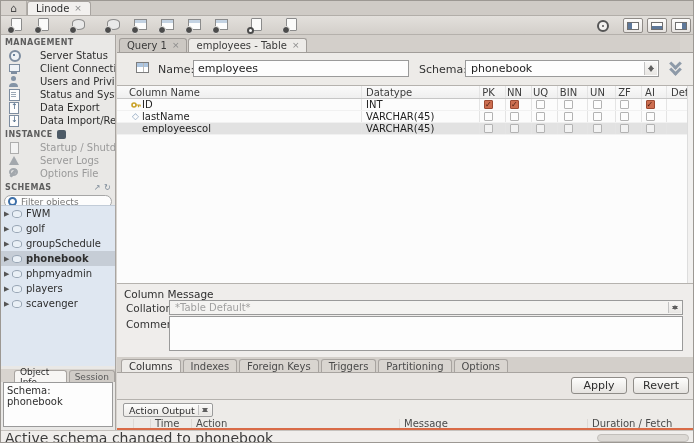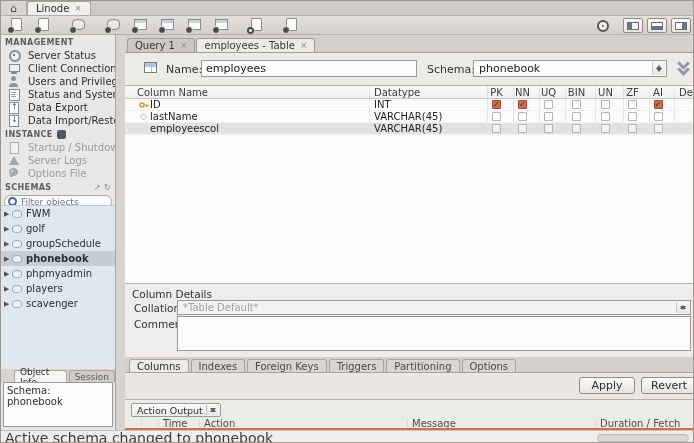--- a/index.html
+++ b/index.html
@@ -26,21 +26,21 @@
   .ptg{width:20px;height:15px;border:1px solid #8f8b87;border-radius:2px;background:linear-gradient(#fcfbfa,#e6e3e0);position:relative;}
   .ptg i{position:absolute;left:3px;top:3px;width:12px;height:8px;border:1px solid #6f6f6f;background:#fdfdfd;}
   .ptg.seg-l i::after{content:"";position:absolute;left:0;top:0;bottom:0;width:4px;background:#5d7799;}
   .ptg.seg-b i::after{content:"";position:absolute;left:0;right:0;bottom:0;height:3px;background:#5d7799;}
   .ptg.seg-r i::after{content:"";position:absolute;right:0;top:0;bottom:0;width:4px;background:#5d7799;}
   
   .sidebar{position:absolute;left:0;top:34px;width:115px;height:395px;background:#e9e8e6;border-right:1px solid #a9a5a1;font-size:10px;}
   .sect-h{font-size:8px;font-weight:bold;color:#5e5e5e;letter-spacing:.4px;padding:3px 0 2px 4px;display:flex;align-items:center;}
   .sb-item{display:flex;align-items:center;height:13px;padding-left:7px;white-space:nowrap;overflow:hidden;color:#2e2e2e;}
   .sb-item.dim{color:#9a9a9a;}
-  .sb-item .lbl{margin-left:8px;}
+  .sb-item .lbl{margin-left:20px;}
   .ic{display:inline-block;width:12px;height:11px;position:relative;flex:none;}
   .ic-gauge::before{content:"";position:absolute;left:1px;top:0;width:8px;height:8px;border:2px solid #7d8da0;border-radius:50%;background:#eef2f6;}
   .ic-gauge::after{content:"";position:absolute;left:5px;top:4px;width:2px;height:2px;background:#3f5e7e;border-radius:50%;}
   .ic-mon::before{content:"";position:absolute;left:1px;top:1px;width:9px;height:6px;border:1px solid #7d8da0;background:#eef2f6;}
   .ic-mon::after{content:"";position:absolute;left:3px;bottom:0;width:6px;height:2px;background:#7d8da0;}
   .ic-user::before{content:"";position:absolute;left:3px;top:0;width:5px;height:5px;border-radius:50%;background:#8494a6;}
   .ic-user::after{content:"";position:absolute;left:1px;bottom:0;width:9px;height:4px;border-radius:4px 4px 0 0;background:#8494a6;}
   .ic-list::before{content:"";position:absolute;left:1px;top:0;width:9px;height:10px;border:1px solid #7d8da0;background:#fdfdfd;}
   .ic-list::after{content:"";position:absolute;left:3px;top:3px;width:5px;height:1px;background:#9aa7b5;box-shadow:0 2px 0 #9aa7b5,0 4px 0 #9aa7b5;}
   .ic-arrow::before{content:"";position:absolute;left:1px;top:0;width:8px;height:10px;border:1px solid #7d8da0;background:#fdfdfd;}
@@ -61,21 +61,21 @@
   .tree{position:absolute;left:0;top:170px;width:114px;height:161px;background:#dfe7f1;border-top:1px solid #c2ccd8;}
   .tree-row{display:flex;align-items:center;height:15px;padding-left:3px;font-size:10px;color:#2e2e2e;white-space:nowrap;overflow:hidden;}
   .tree-row .tri{font-size:7px;color:#555;width:8px;flex:none;}
   .dbicon{width:10px;height:8px;background:#eaf0f6;border:1px solid #97a5b4;border-radius:5px/3px;margin-right:4px;flex:none;}
   .tree-row.selected{font-weight:bold;background:#c6cdd6;}
   .info-tabs{position:absolute;left:0;top:334px;width:114px;height:13px;display:flex;align-items:flex-end;padding-left:3px;gap:2px;background:#d8d4cf;}
   .mini-tab{height:12px;padding:0 5px;font-size:9px;display:flex;align-items:center;border:1px solid #a8a4a0;border-bottom:none;border-radius:3px 3px 0 0;background:#d0ccc7;color:#5a5a5a;}
   .mini-tab.active{background:#f7f6f4;color:#2e2e2e;margin-left:10px;}
   .objinfo-box{position:absolute;left:2px;top:347px;width:110px;height:45px;background:#fdfdfd;border:1px solid #9a9a9a;font-size:10px;padding:2px 3px;color:#2e2e2e;}
   
-  .main{position:absolute;left:124px;top:34px;width:563px;height:395px;background:#d3cfca;}
+  .main{position:absolute;left:116px;top:34px;width:563px;height:395px;background:#d3cfca;}
   .etabs{position:absolute;left:0;top:0;width:578px;height:18px;border-bottom:1px solid #a19d99;display:flex;align-items:flex-end;padding-left:2px;}
   .etab{display:inline-flex;align-items:center;gap:5px;height:14px;padding:0 7px;font-size:10px;background:#ccc8c3;border:1px solid #a19d99;border-bottom:none;border-radius:3px 3px 0 0;color:#3a3a3a;margin-right:1px;}
   .etab.active{background:#edebe8;position:relative;z-index:2;}
   .formrow{position:absolute;left:0;top:18px;width:578px;height:32px;background:#edebe8;}
   .tblicon{position:absolute;left:19px;top:9px;width:13px;height:11px;border:1px solid #7d7d7d;background:linear-gradient(#aec6e0 0 4px,#fff 4px);}
   .tblicon::after{content:"";position:absolute;left:6px;top:0;bottom:0;width:1px;background:#b9b9b9;}
   .lab{font-size:11px;color:#333;position:absolute;}
   .tinput{position:absolute;height:17px;border:1px solid #9a9a9a;background:#fdfdfd;font-size:11px;font-family:"DejaVu Sans",sans-serif;padding:0 4px;color:#222;outline:none;}
   .combo{position:absolute;height:17px;border:1px solid #9a9a9a;background:#fdfdfd;font-size:11px;display:flex;align-items:center;padding:0 18px 0 5px;color:#222;}
   .spin{position:absolute;right:1px;top:1px;bottom:1px;width:13px;border-left:1px solid #c2c2c2;background:linear-gradient(#f8f7f6,#e8e6e3);}
@@ -434,21 +434,21 @@
           </div>
         <div class="gc c-chk c-ai">
             <span class="cb"></span>
           </div>
         <div class="gc c-def"></div>
       </div>
       <div class="vsb"></div>
     </div>
 
     <div class="details">
-      <div class="dtitle">Column Details</div>
+      <div class="dtitle">Column Message</div>
       <span class="lab" style="left:9px;top:18px;font-size:10.5px;">Collation:</span>
       <div class="combo dis-combo" style="left:52px;top:16px;width:514px;height:15px;font-size:10px;">
         <span>*Table Default*</span>
         <span class="spin"></span>
       </div>
       <span class="lab" style="left:9px;top:34px;font-size:10.5px;">Comment:</span>
       <textarea class="commentbox" style=""></textarea>
     </div>
 
     <div class="btabs">

